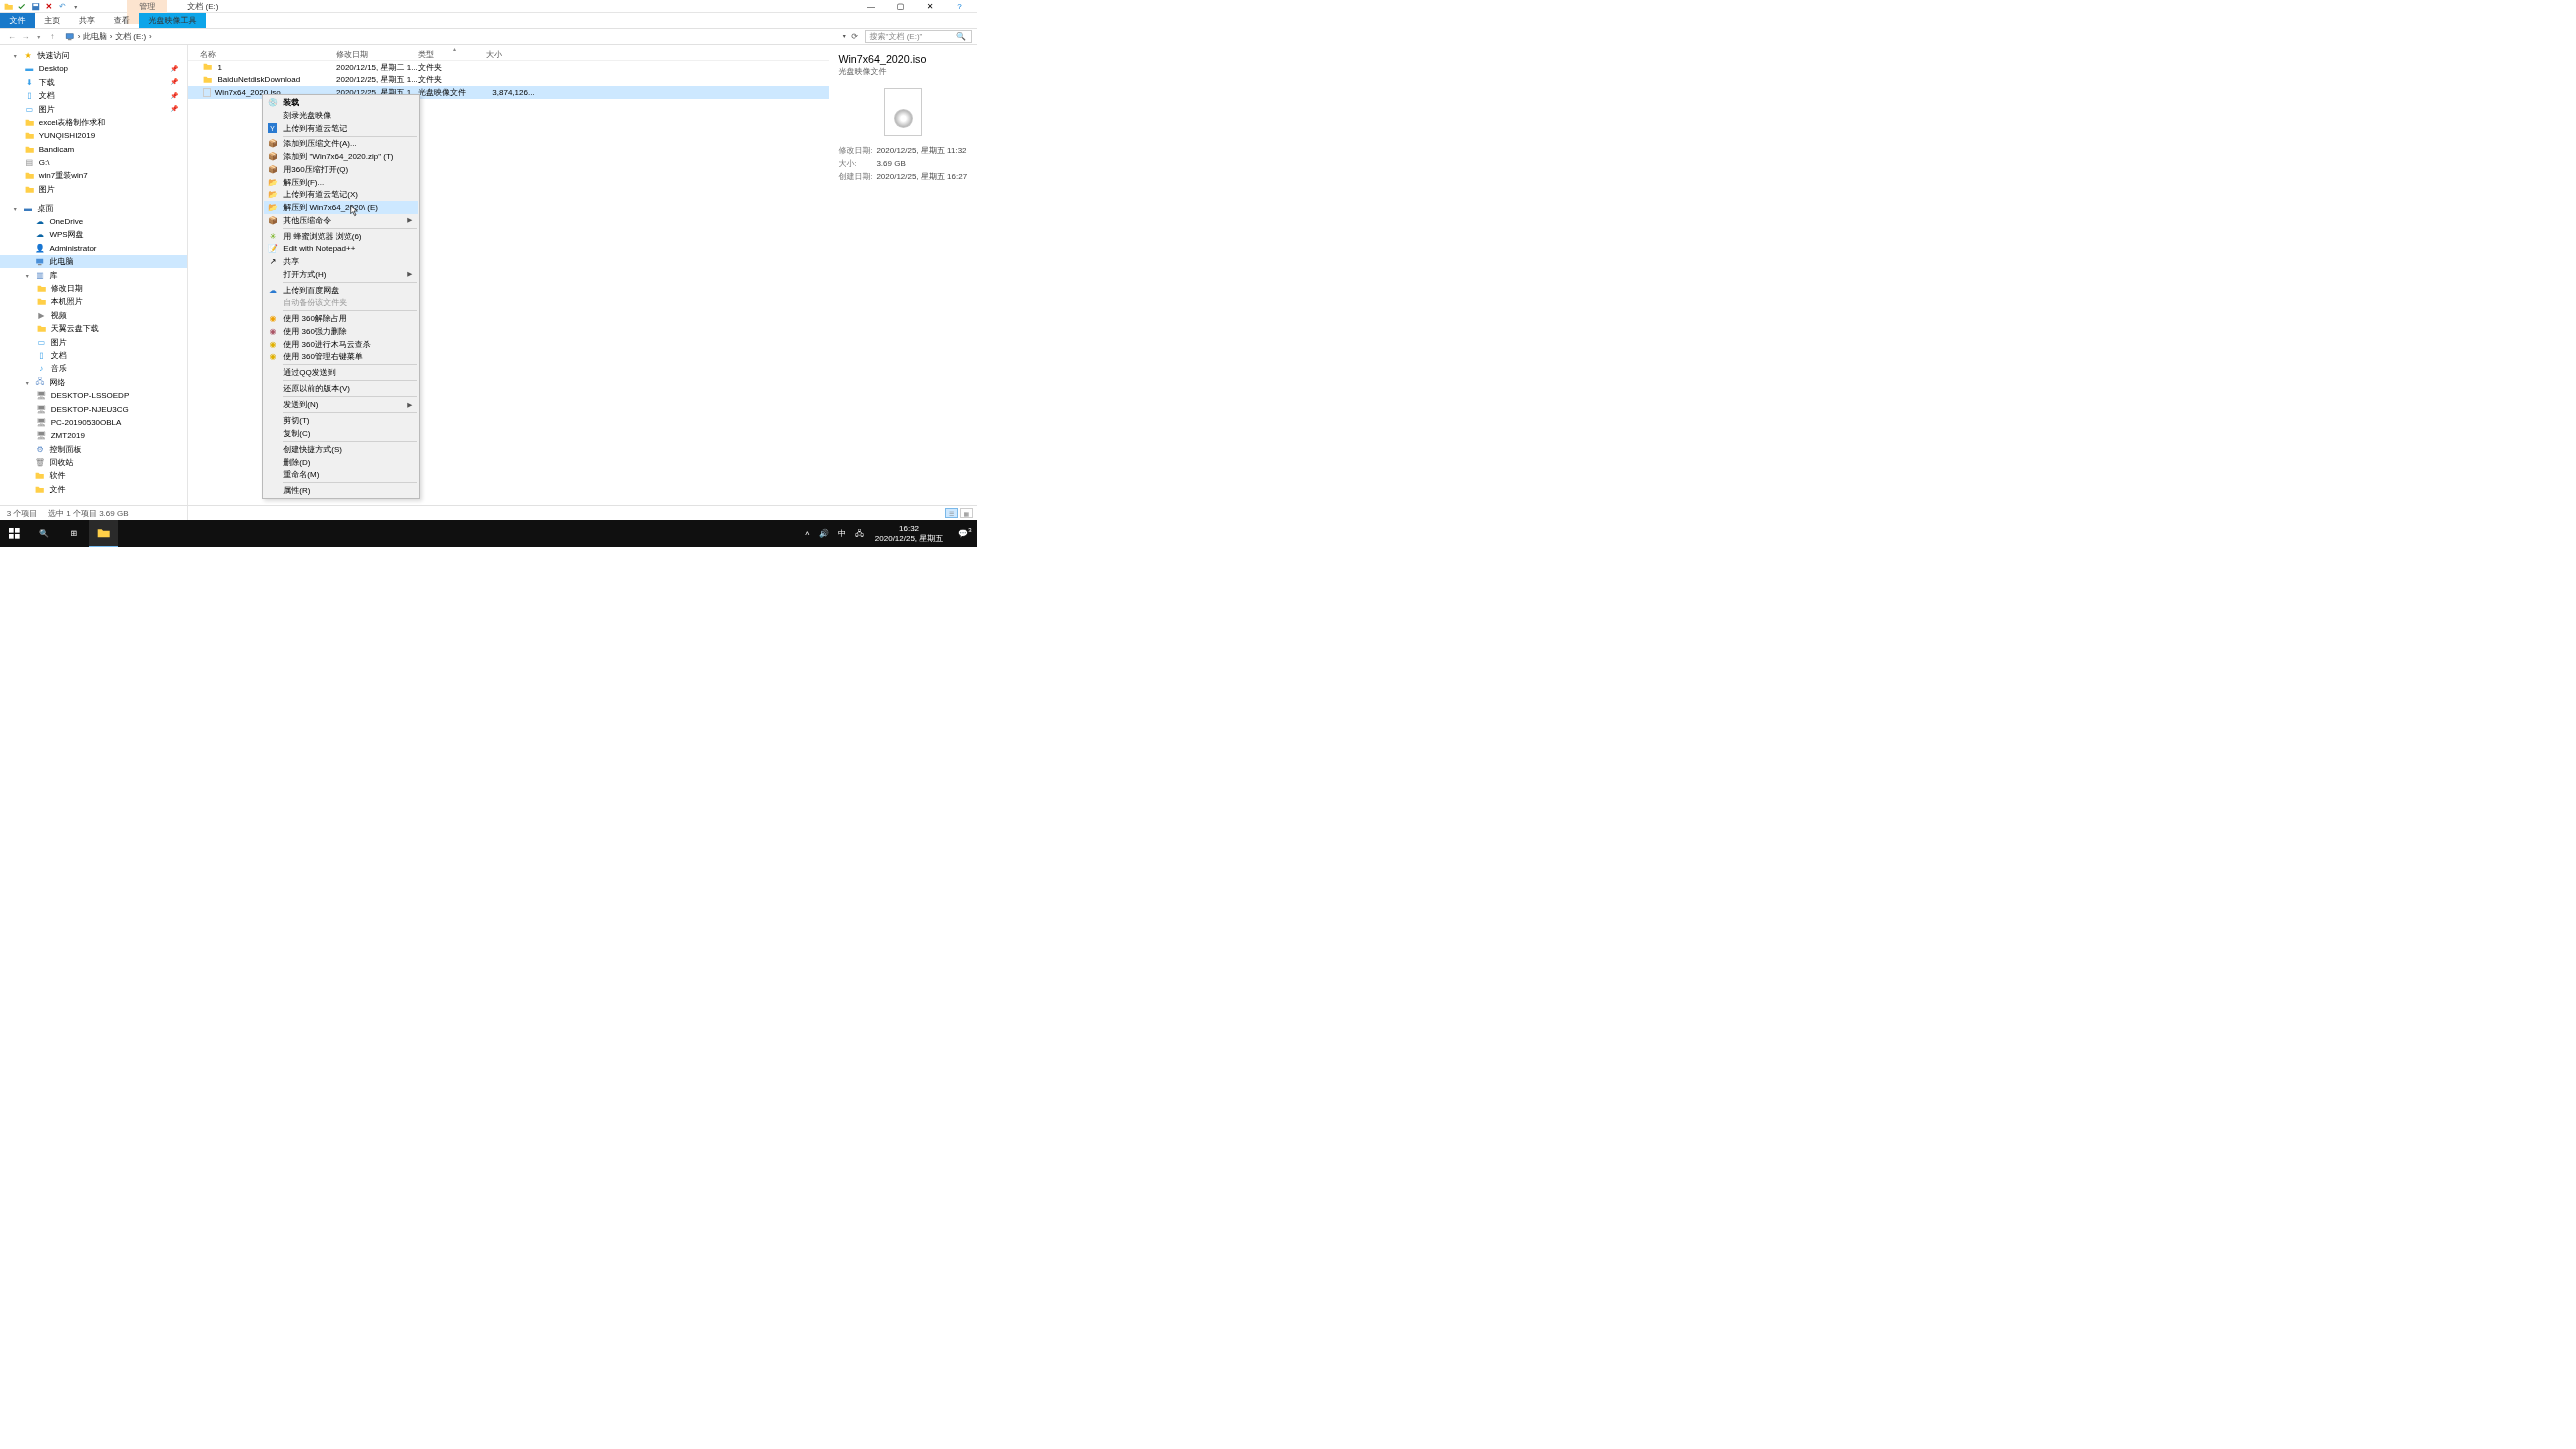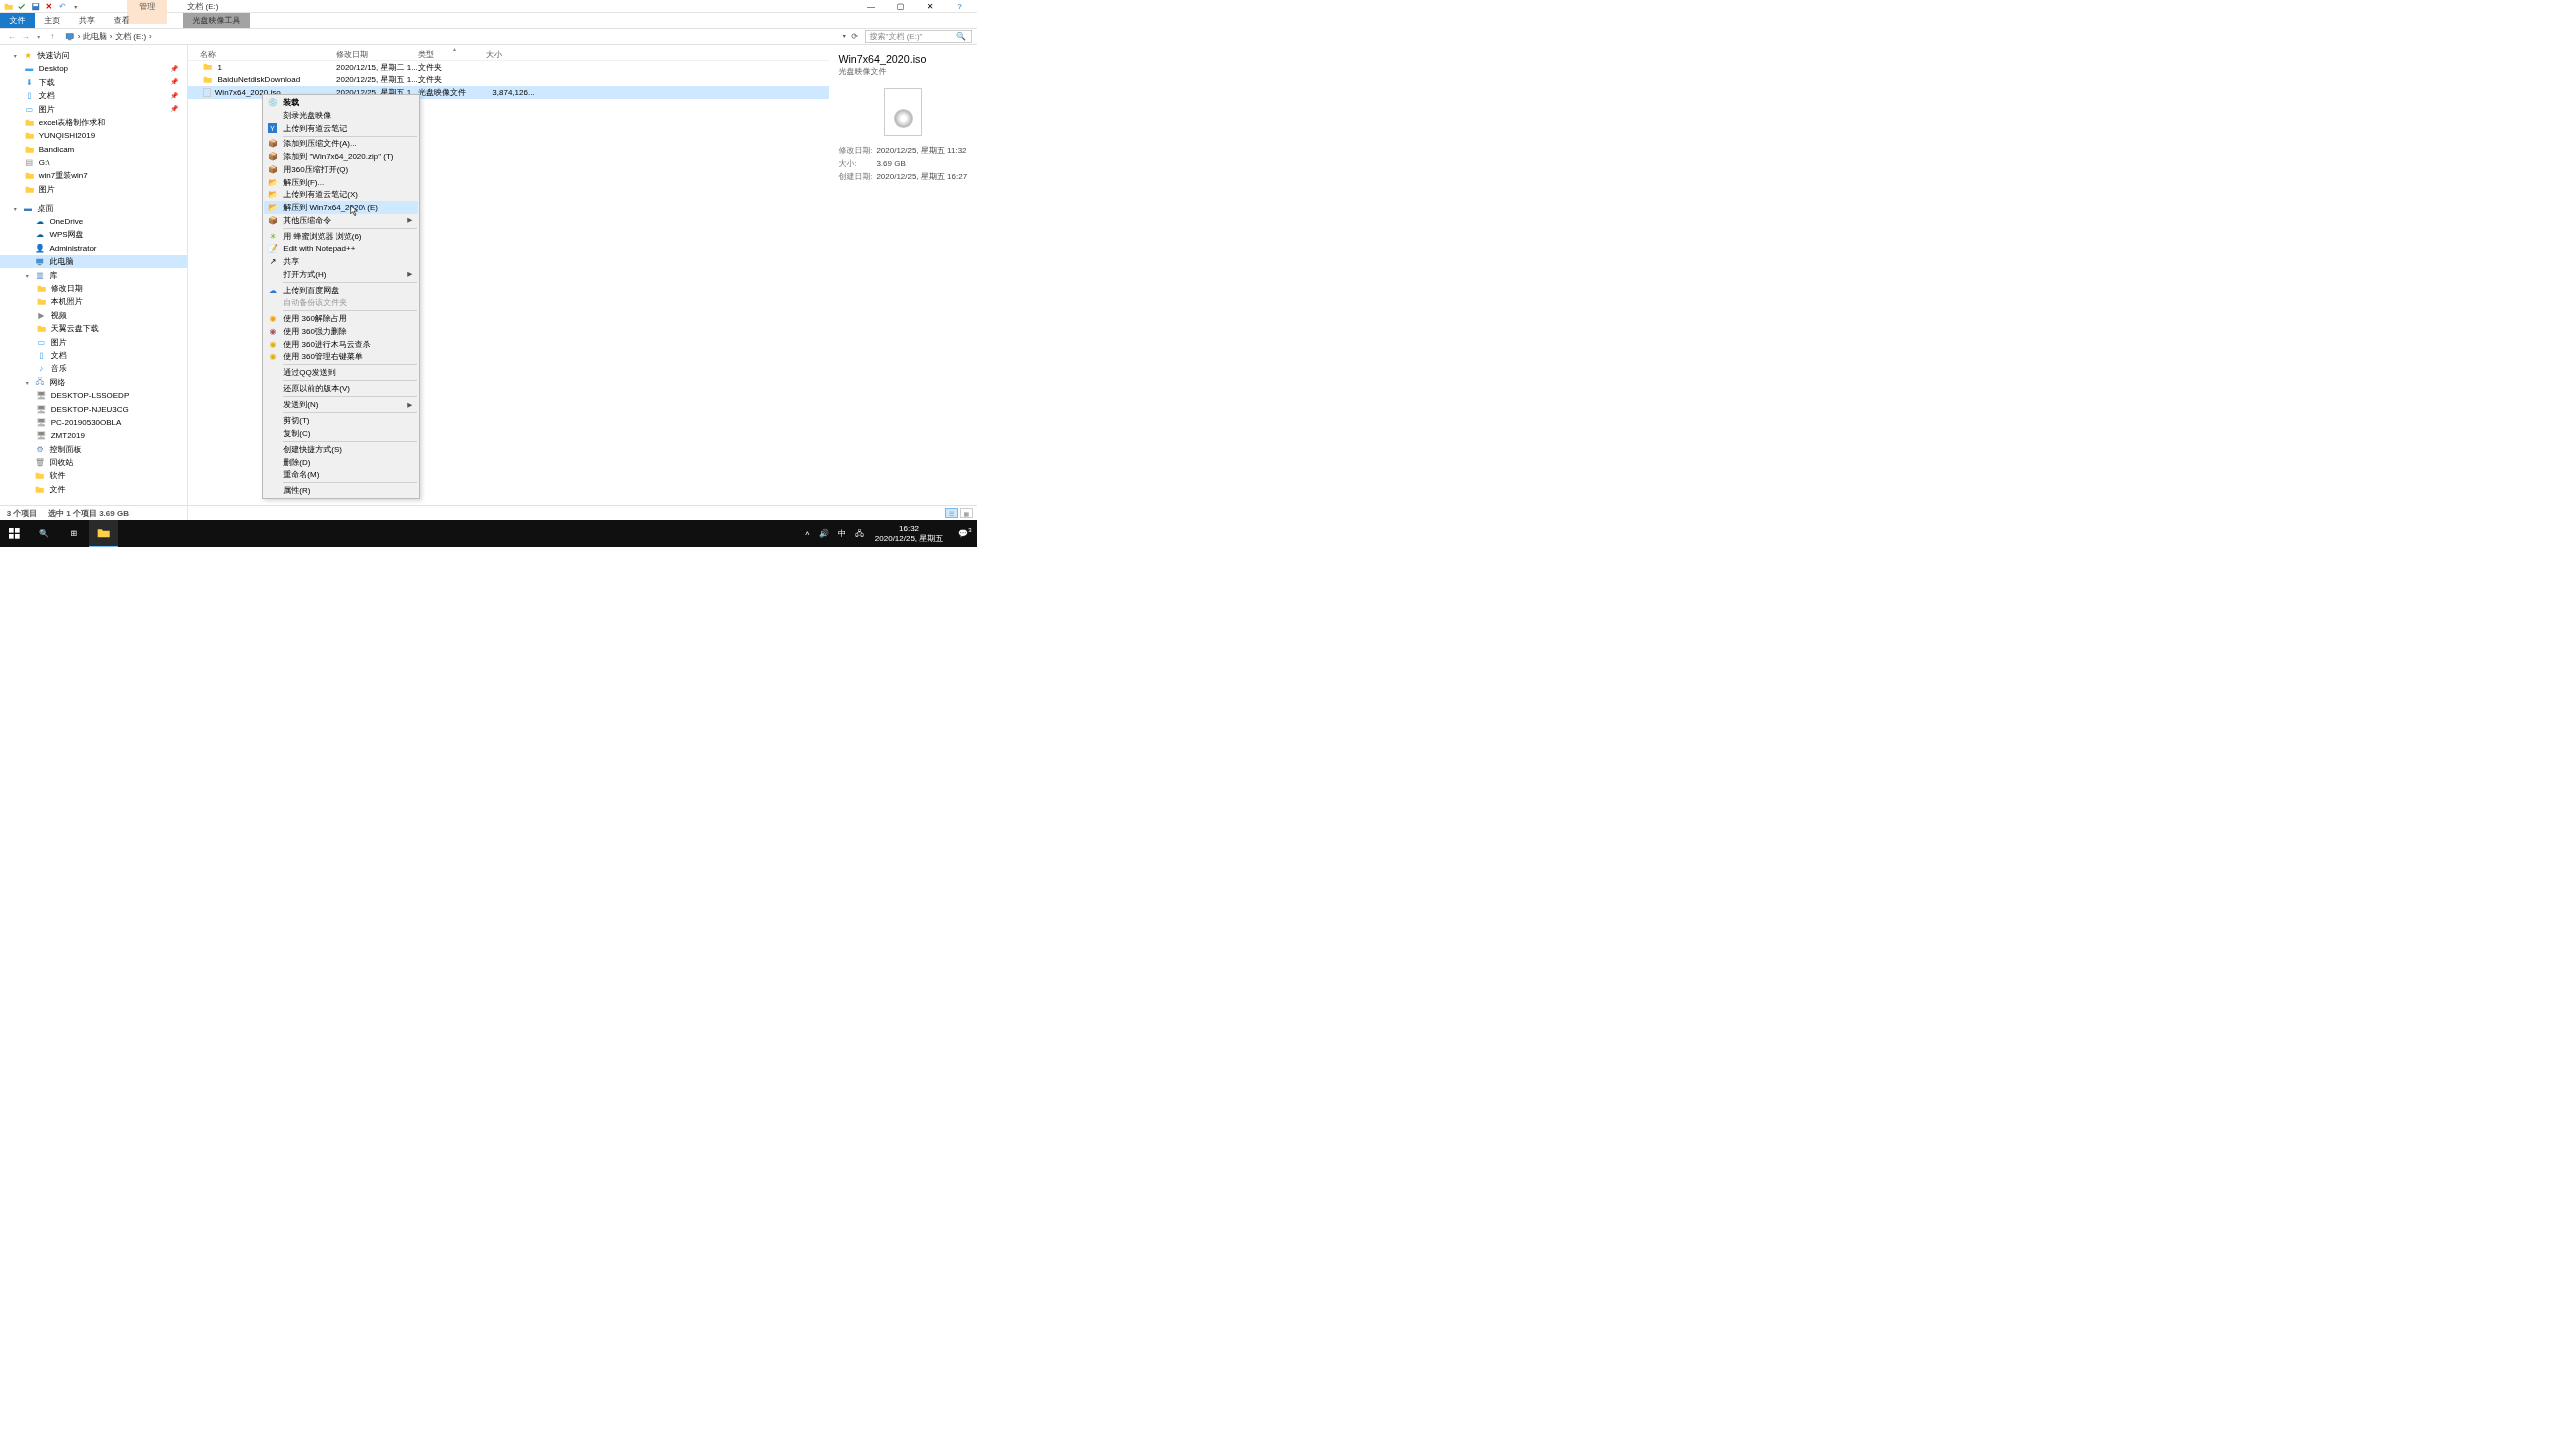--- a/index.html
+++ b/index.html
@@ -10,21 +10,21 @@
 .qat-icon { width: 9.4px; height: 9.4px; display: inline-flex; align-items: center; justify-content: center; }
 .tab-manage { background: #fce4cf; padding: 12px 12px; margin-left: 47px; color: #555; }
 .title-text { margin-left: 20px; color: #333; }
 .window-btns { margin-left: auto; display: flex; }
 .window-btn { width: 29.5px; height: 13.4px; display: flex; align-items: center; justify-content: center; color: #000; }
 .help-btn { color: #0078d7; margin-right: 2.7px; }
 
 .ribbon-tabs { height: 15.4px; background: #fff; display: flex; align-items: stretch; border-bottom: 0.7px solid #e1e1e1; }
 .ribbon-tab { padding: 2px 9.4px; color: #333; }
 .ribbon-tab.active { background: #1979ca; color: #fff; }
-.ribbon-tab.contextual { background: #a3a3a3; color: #333; margin-left: 44px; }
+.ribbon-tab.contextual { background: #0ea5e9; color: #333; }
 
 .address-bar { height: 16px; display: flex; align-items: center; padding: 0 5.4px; border-bottom: 0.7px solid #e1e1e1; }
 .nav-arrow { width: 13.4px; text-align: center; color: #888; }
 .breadcrumb { display: flex; align-items: center; margin-left: 5.4px; flex: 1; }
 .breadcrumb span { color: #333; }
 .bc-sep { color: #888; margin: 0 2.7px; }
 .bc-icons { display: flex; gap: 5.4px; margin-right: 6.7px; color: #555; }
 .search { width: 107px; height: 13.4px; border: 0.7px solid #ccc; padding: 0 4px; color: #888; display: flex; align-items: center; justify-content: space-between; }
 .search-ic { color: #555; }
 
@@ -67,21 +67,21 @@
 .context-menu { position: absolute; left: 262px; top: 94px; width: 158px; background: #f0f0f0; border: 0.7px solid #bababa; box-shadow: 2px 2px 4px rgba(0,0,0,0.15); padding: 1.3px; }
 .cm-item { height: 12.7px; display: flex; align-items: center; padding-left: 19px; position: relative; color: #000; }
 .cm-item.dis { color: #9a9a9a; }
 .cm-item.hov { background: #cde8ff; }
 .cm-sep { height: 0.7px; background: #d0d0d0; margin: 1.3px 0.7px 1.3px 19px; }
 .cm-ic { position: absolute; left: 3.4px; width: 10.7px; height: 10.7px; display: flex; align-items: center; justify-content: center; }
 .cm-arrow { position: absolute; right: 5.4px; color: #555; font-size: 6.7px; }
 .cm-item b { font-weight: bold; }
 
 .statusbar { position: absolute; bottom: 27px; left: 0; right: 0; height: 14.8px; border-top: 0.7px solid #e1e1e1; display: flex; align-items: center; padding: 0 6.7px; color: #555; }
-.statusbar .sb-item { margin-right: 10.7px; font-weight: bold; }
+.statusbar .sb-item { margin-right: 10.7px; }
 .sb-views { position: absolute; right: 4px; display: flex; gap: 1.3px; }
 .sb-view { width: 13.4px; height: 10.7px; border: 0.7px solid #ccc; display: flex; align-items: center; justify-content: center; font-size: 6px; color: #888; }
 .sb-view.active { background: #cde8ff; border-color: #7ab8e8; }
 
 .taskbar { position: absolute; bottom: 0; left: 0; right: 0; height: 27px; background: #101010; display: flex; align-items: center; }
 .tb-btn { width: 29.5px; height: 27px; display: flex; align-items: center; justify-content: center; color: #fff; }
 .tb-btn.fe { background: #2a2a2a; border-bottom: 1.3px solid #76b9ed; }
 .tb-right { margin-left: auto; display: flex; align-items: center; color: #fff; }
 .tb-clock { text-align: center; line-height: 9.4px; padding: 0 6.7px; font-size: 7.4px; }
 .tb-ic { width: 17.4px; text-align: center; }

